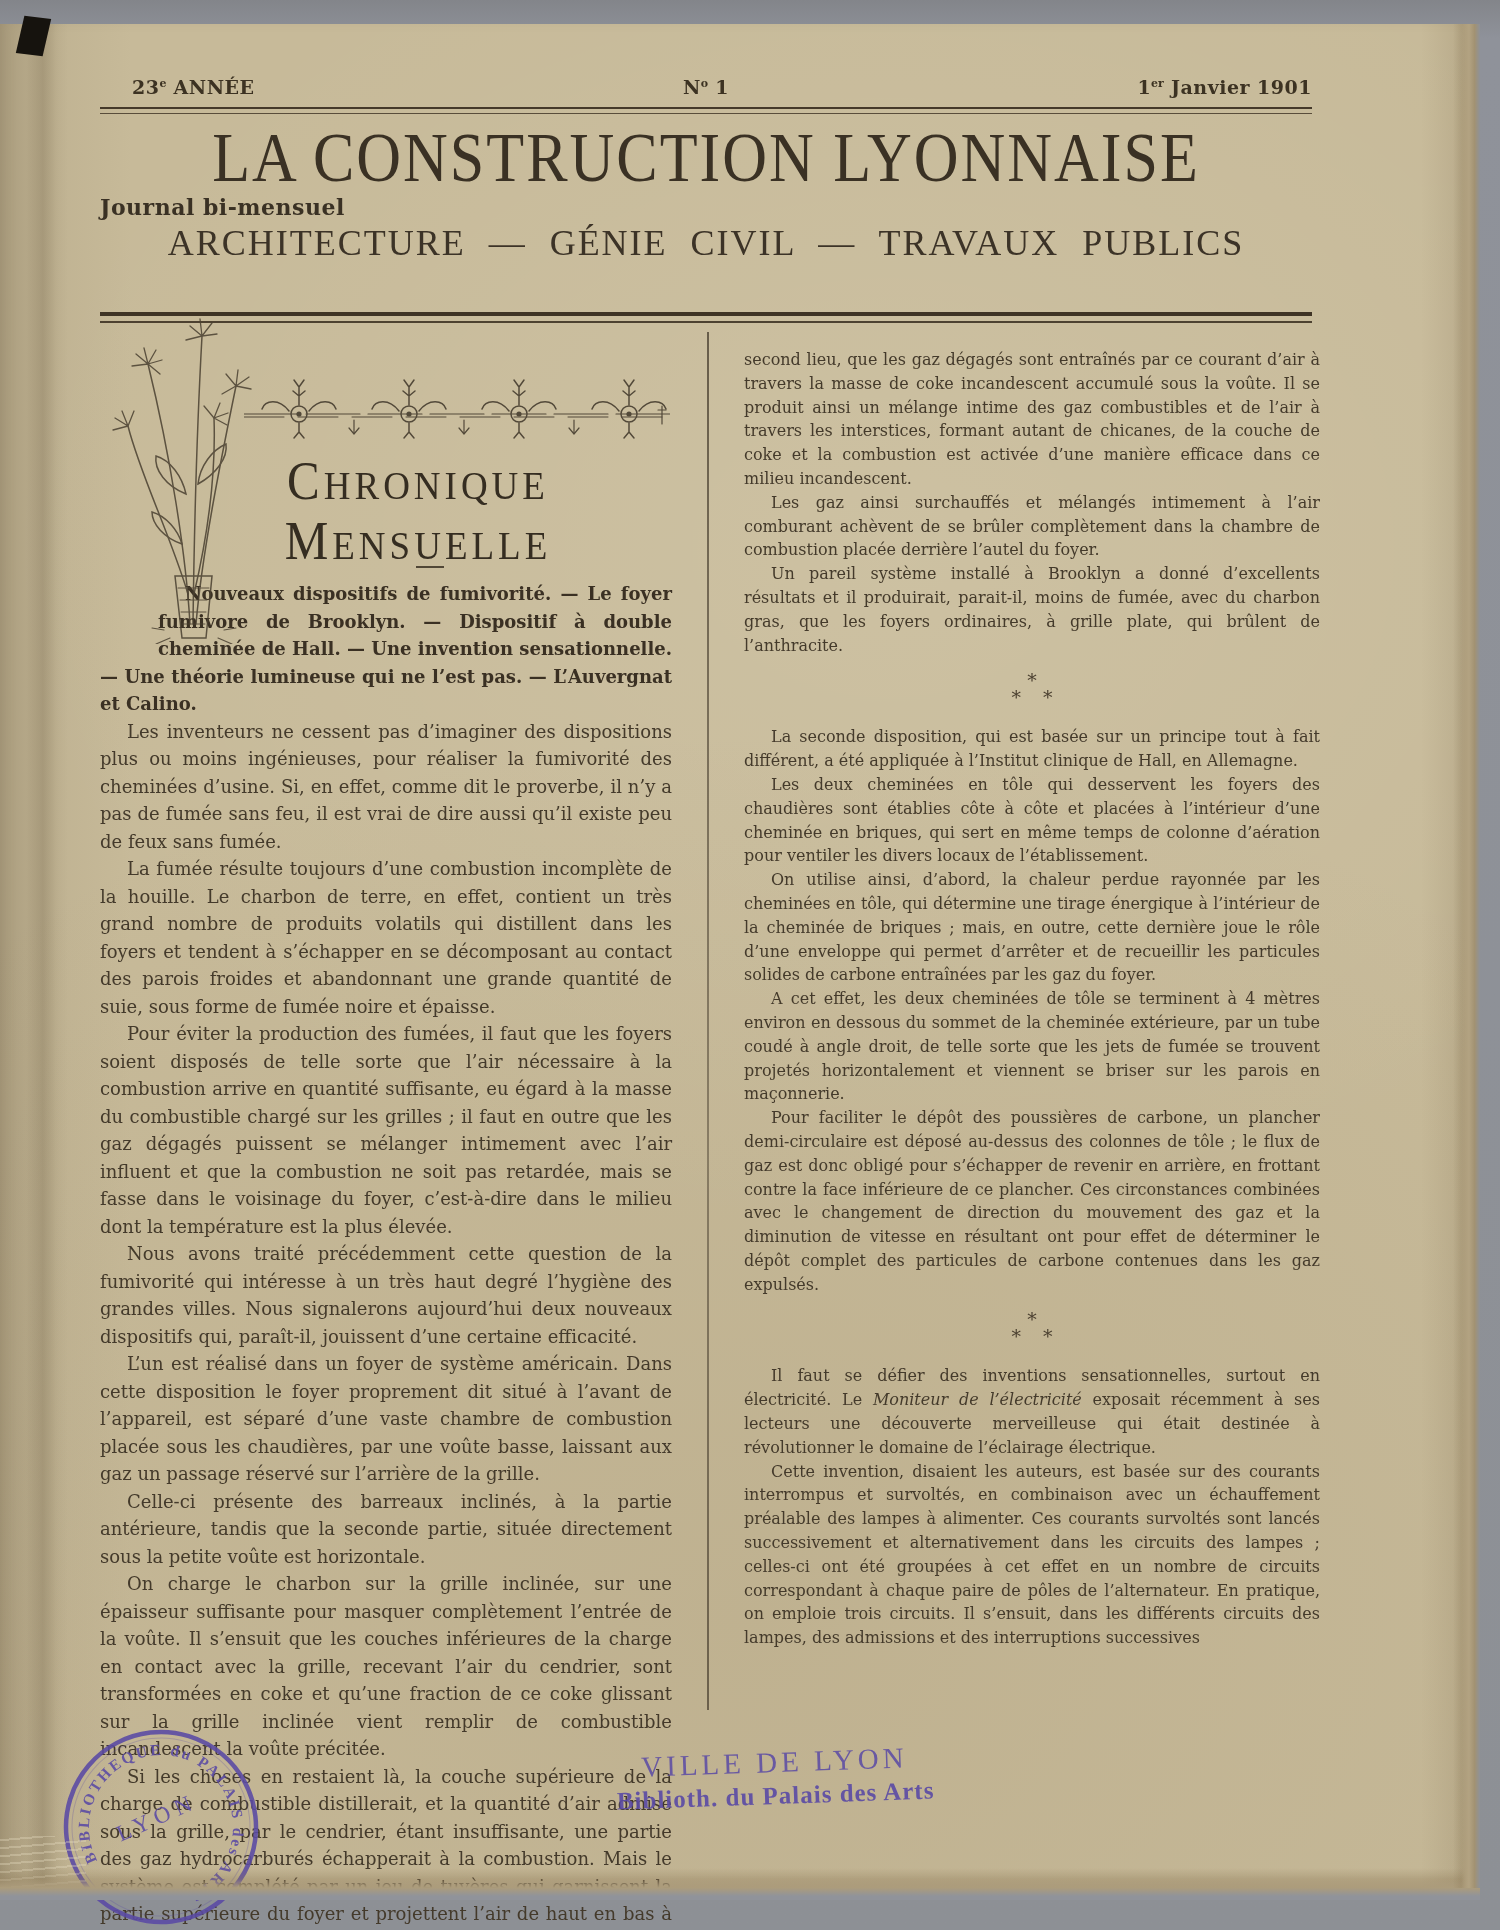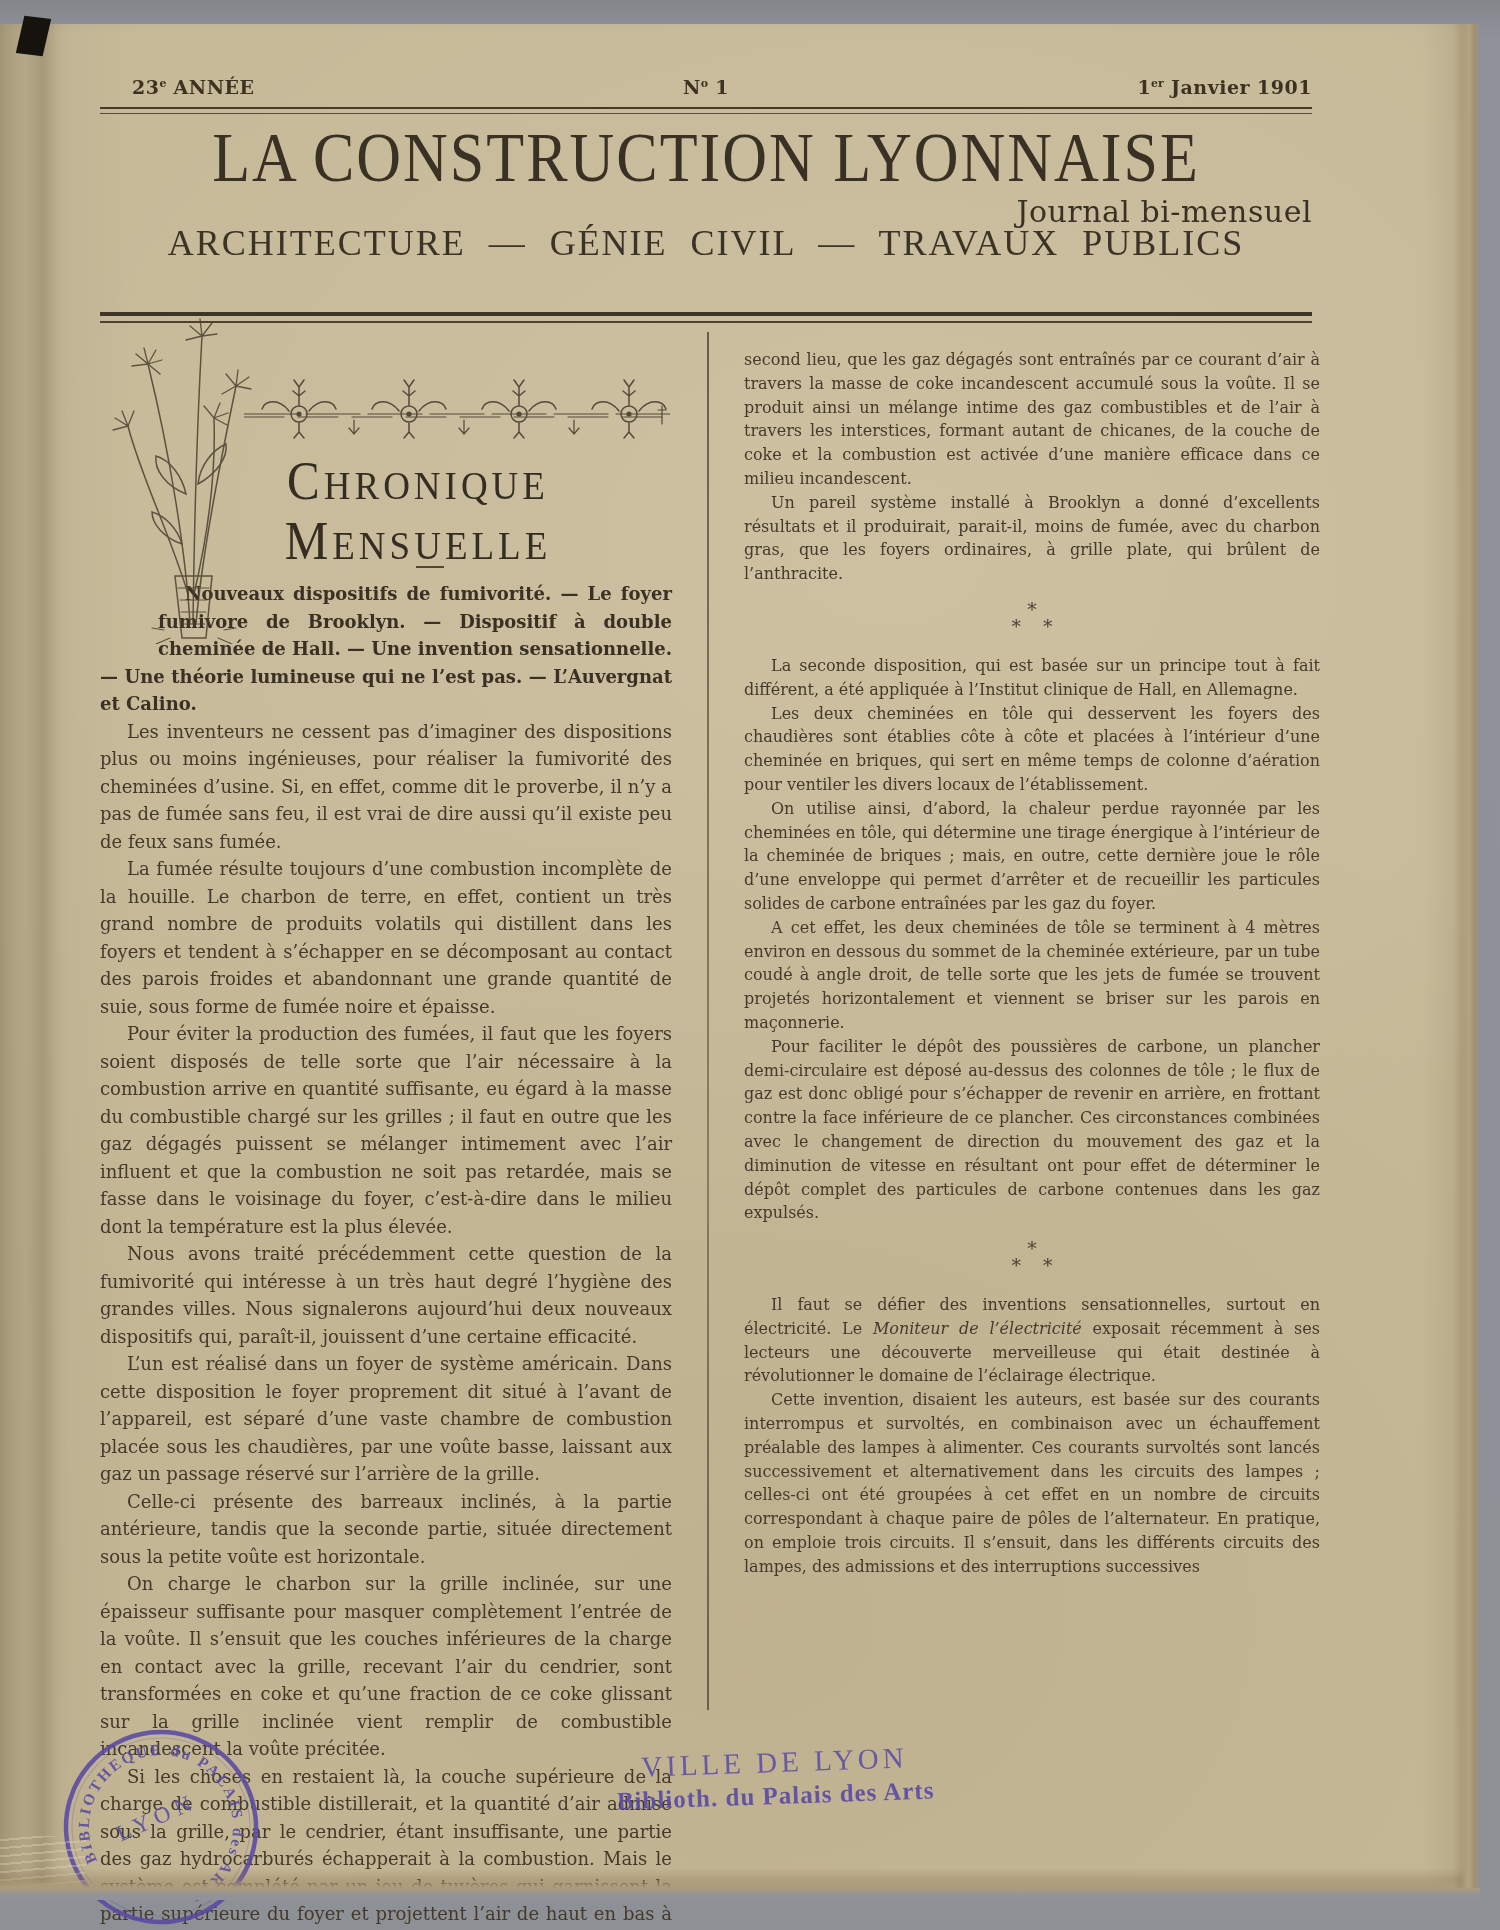--- a/index.html
+++ b/index.html
@@ -31,22 +31,22 @@
   .annee{position:absolute;left:32px;}
   .numero{position:absolute;left:0;right:0;text-align:center;}
   .pubdate{position:absolute;right:0;}
   .ssup{font-size:11px;vertical-align:7px;letter-spacing:0;}
 
   .rule-thin{position:absolute;left:100px;top:83px;width:1212px;height:4px;
         border-top:2px solid #45392a;border-bottom:1px solid rgba(69,57,42,.85);}
   .masthead{position:absolute;left:100px;top:92px;width:1212px;margin:0;text-align:center;
         font-family:"Liberation Serif",serif;font-weight:normal;font-size:62px;line-height:74px;
         letter-spacing:2px;color:#3a3124;transform:scaleY(1.12);transform-origin:50% 0;}
-  .journal{position:absolute;left:100px;top:170px;width:1212px;text-align:right;
-        font-size:30px;font-weight:normal;letter-spacing:.5px;color:#3a3124;}
+  .journal{position:absolute;left:100px;top:170px;width:1212px;text-align:left;
+        font-size:22px;font-weight:bold;letter-spacing:.5px;color:#3a3124;}
   .fields{position:absolute;left:100px;top:198px;width:1212px;text-align:center;
         font-family:"Liberation Serif",serif;font-size:36px;letter-spacing:2px;word-spacing:12px;color:#3c3327;}
   .rule-thick{position:absolute;left:100px;top:288px;width:1212px;height:5px;
         border-top:4px solid #3f3425;border-bottom:2px solid rgba(63,52,37,.9);}
 
   .divider{position:absolute;left:707px;top:308px;width:2px;height:1378px;
         background:linear-gradient(rgba(62,52,38,.7), rgba(62,52,38,.45) 60%, rgba(62,52,38,.65));}
 
   .col{position:absolute;text-align:justify;hyphens:auto;-webkit-hyphens:auto;}
   .col-left{left:100px;top:306px;width:572px;}
@@ -174,20 +174,21 @@
       <p>Nous avons traité précédemment cette question de la fumivorité qui intéresse à un très haut degré l’hygiène des grandes villes. Nous signalerons aujourd’hui deux nouveaux dispositifs qui, paraît-il, jouissent d’une certaine efficacité.</p>
       <p>L’un est réalisé dans un foyer de système américain. Dans cette disposition le foyer proprement dit situé à l’avant de l’appareil, est séparé d’une vaste chambre de combustion placée sous les chaudières, par une voûte basse, laissant aux gaz un passage réservé sur l’arrière de la grille.</p>
       <p>Celle-ci présente des barreaux inclinés, à la partie antérieure, tandis que la seconde partie, située directement sous la petite voûte est horizontale.</p>
       <p>On charge le charbon sur la grille inclinée, sur une épaisseur suffisante pour masquer complètement l’entrée de la voûte. Il s’ensuit que les couches inférieures de la charge en contact avec la grille, recevant l’air du cendrier, sont transformées en coke et qu’une fraction de ce coke glissant sur la grille inclinée vient remplir de combustible incandescent la voûte précitée.</p>
       <p>Si les choses en restaient là, la couche supérieure de la charge de combustible distillerait, et la quantité d’air admise sous la grille, par le cendrier, étant insuffisante, une partie des gaz hydrocarburés échapperait à la combustion. Mais le système est complété par un jeu de tuyères qui garnissent la partie supérieure du foyer et projettent l’air de haut en bas à la surface du combustible nouvellement chargé.</p>
       <p>Il en résulte, en premier lieu, que cette couche ainsi refroidie par la projection d’air frais, a moins de tendance à distiller et, en</p>
     </div>
 
     <div class="col col-right">
       <p class="flush">second lieu, que les gaz dégagés sont entraînés par ce courant d’air à travers la masse de coke incandescent accumulé sous la voûte. Il se produit ainsi un mélange intime des gaz combustibles et de l’air à travers les interstices, formant autant de chicanes, de la couche de coke et la combustion est activée d’une manière efficace dans ce milieu incandescent.</p>
+      <p>Les gaz ainsi surchauffés et mélangés intimement à l’air comburant achèvent de se brûler complètement dans la chambre de combustion placée derrière l’autel du foyer.</p>
       <p>Un pareil système installé à Brooklyn a donné d’excellents résultats et il produirait, parait-il, moins de fumée, avec du charbon gras, que les foyers ordinaires, à grille plate, qui brûlent de l’anthracite.</p>
 
       <div class="asterism">
         <div>*</div>
         <div class="bottom">* *</div>
       </div>
 
       <p>La seconde disposition, qui est basée sur un principe tout à fait différent, a été appliquée à l’Institut clinique de Hall, en Allemagne.</p>
       <p>Les deux cheminées en tôle qui desservent les foyers des chaudières sont établies côte à côte et placées à l’intérieur d’une cheminée en briques, qui sert en même temps de colonne d’aération pour ventiler les divers locaux de l’établissement.</p>
       <p>On utilise ainsi, d’abord, la chaleur perdue rayonnée par les cheminées en tôle, qui détermine une tirage énergique à l’intérieur de la cheminée de briques ; mais, en outre, cette dernière joue le rôle d’une enveloppe qui permet d’arrêter et de recueillir les particules solides de carbone entraînées par les gaz du foyer.</p>

